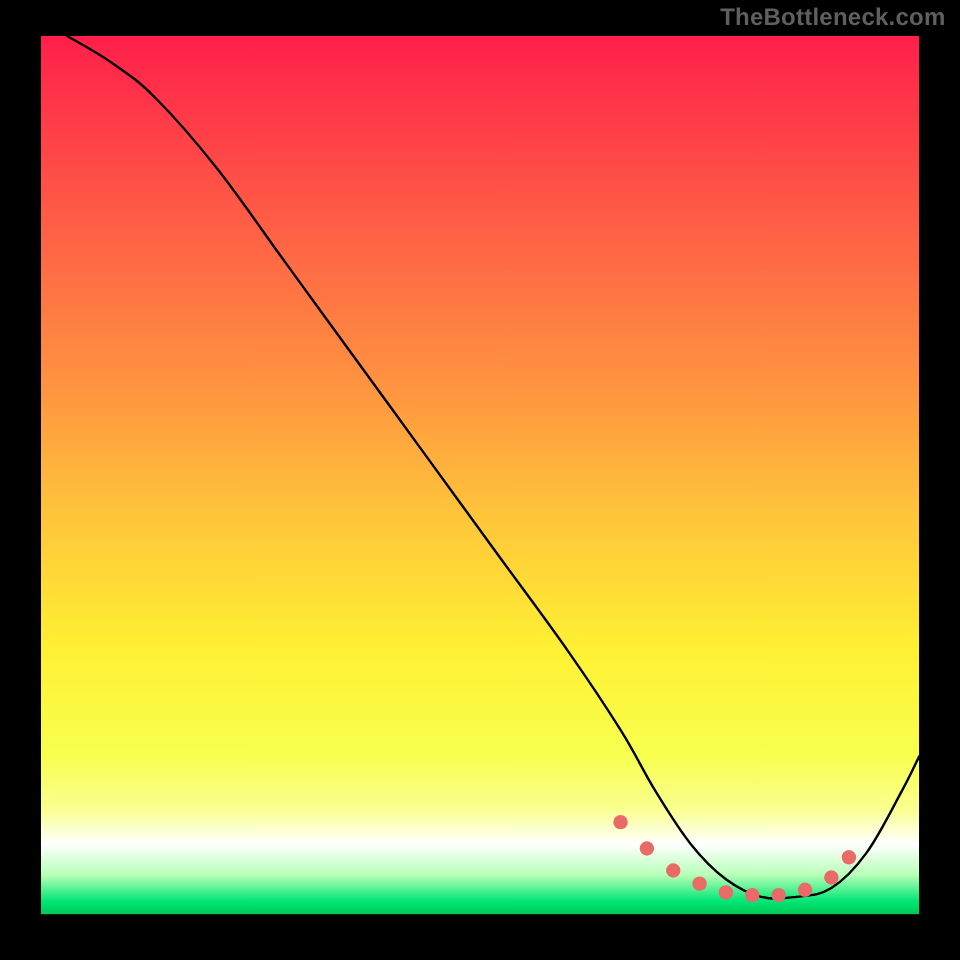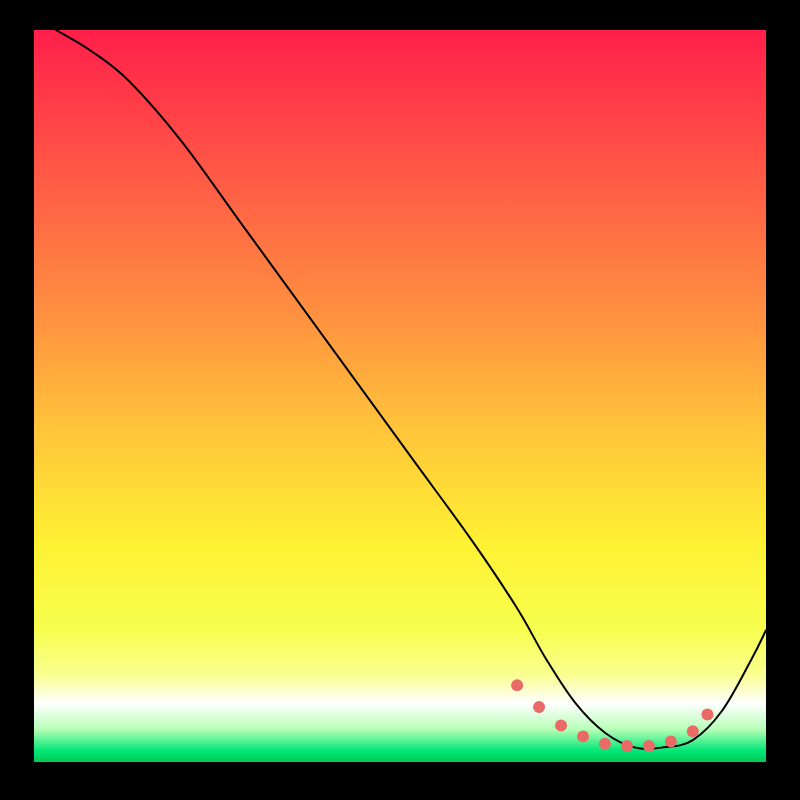--- a/index.html
+++ b/index.html
@@ -45,20 +45,21 @@
   }
   .beads {
     fill: #ea6a67;
   }
 </style>
 </head>
 <body>
 
 <div class="stage">
 
+  <div class="watermark">TheBottleneck.com</div>
 
   <div class="plot">
     <svg id="chart-svg" width="732" height="732" viewBox="0 0 732 732">
       <defs>
         <linearGradient id="bg-grad" x1="0" y1="0" x2="0" y2="1">
             <stop offset="0%" stop-color="#ff1f4a"></stop>
             <stop offset="20%" stop-color="#ff5a46"></stop>
             <stop offset="40%" stop-color="#ff9440"></stop>
             <stop offset="55.00000000000001%" stop-color="#ffc63a"></stop>
             <stop offset="70%" stop-color="#fff133"></stop>

